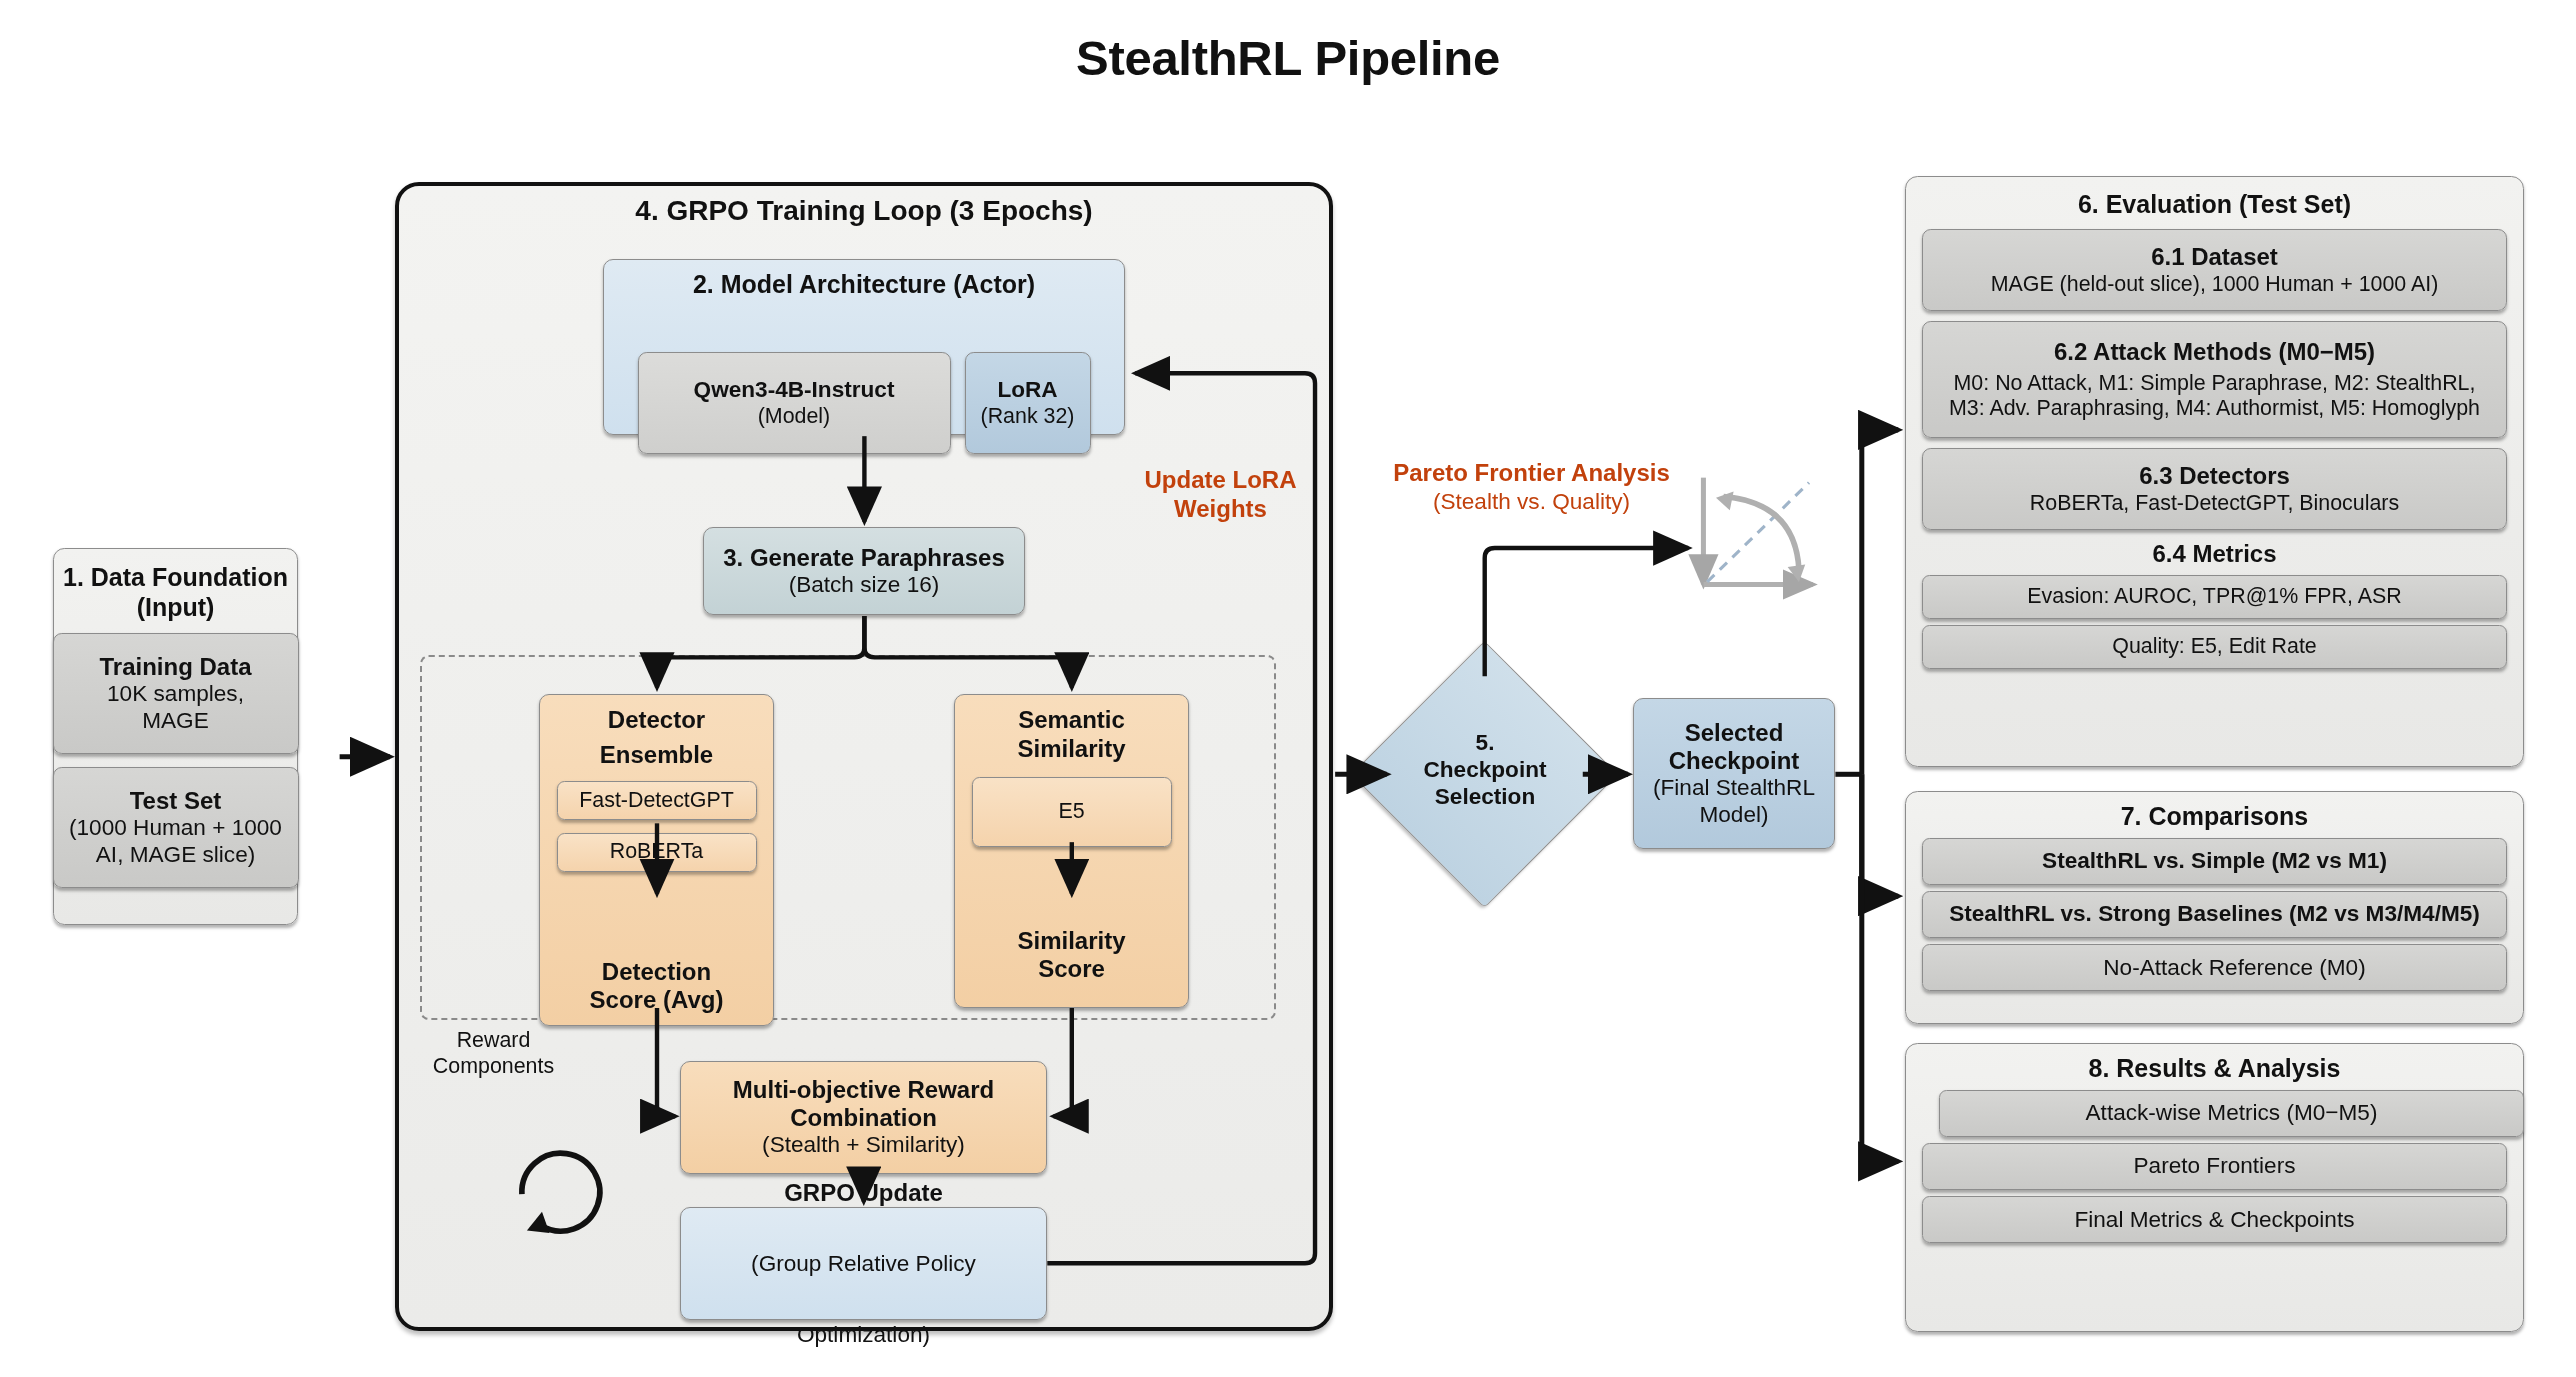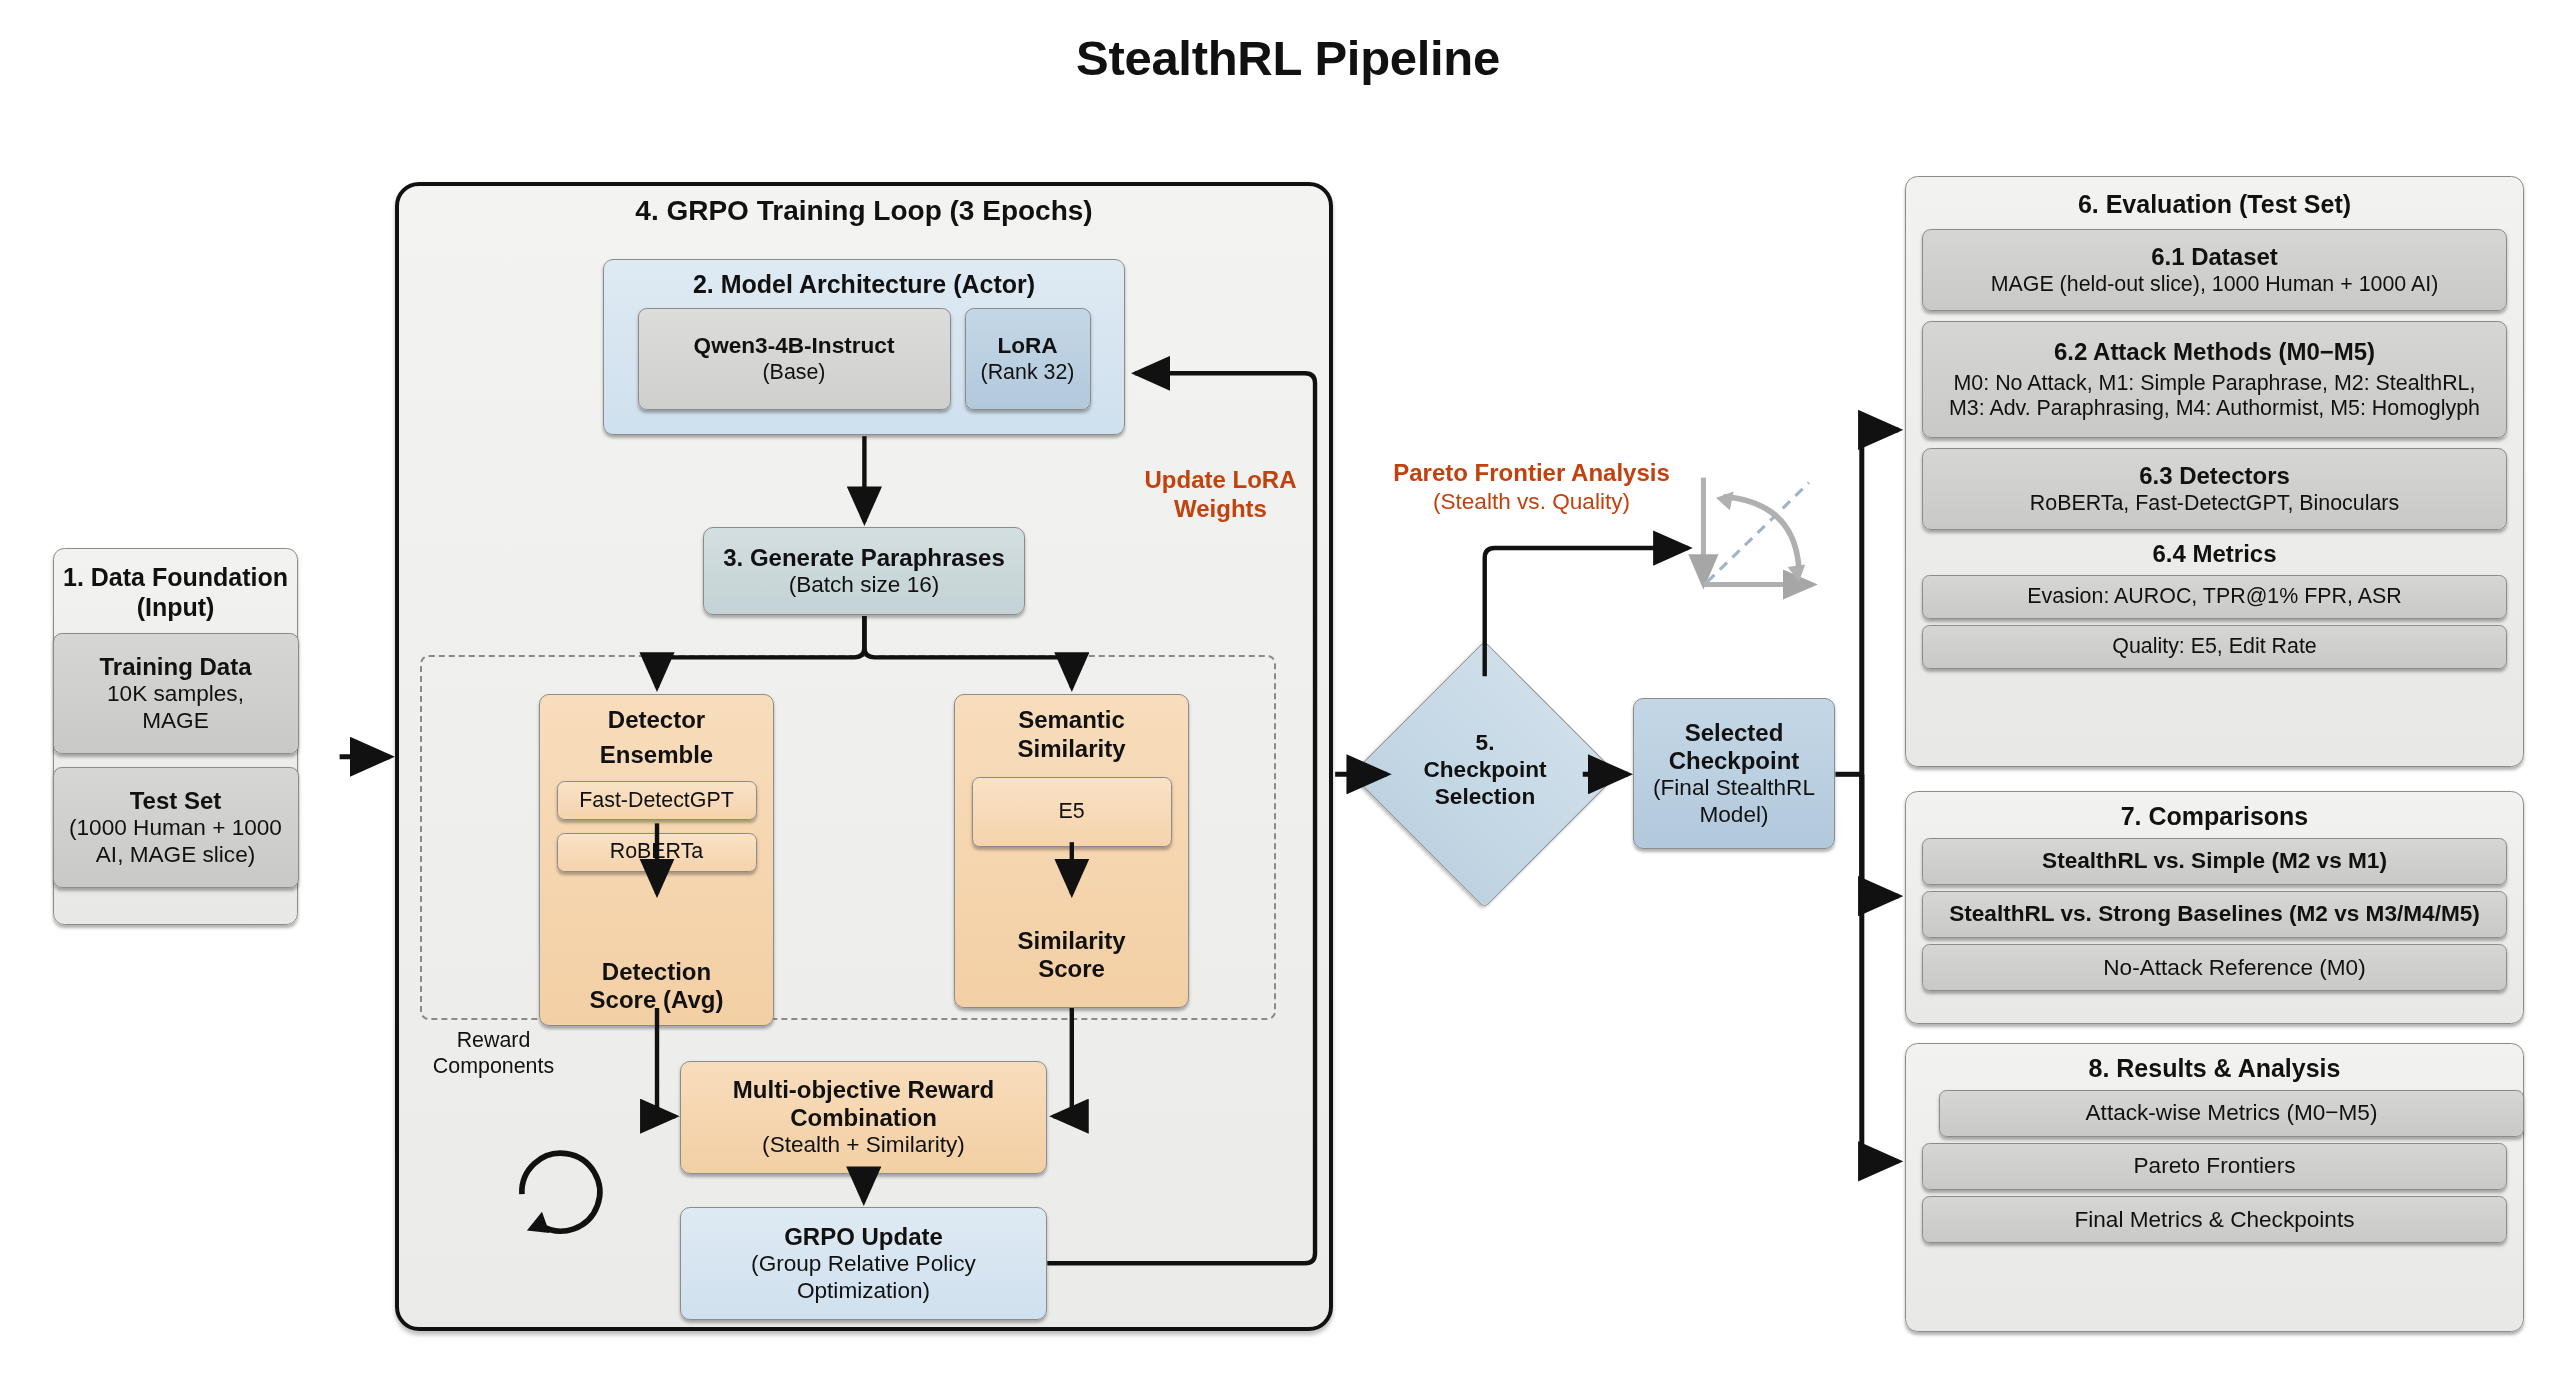--- a/index.html
+++ b/index.html
@@ -19,21 +19,21 @@
     box-shadow: 0 2.5px 3.1px rgba(0,0,0,0.30);
     display: flex; flex-direction: column;
     align-items: center; justify-content: center;
     text-align: center;
     color: #111;
     line-height: 1.18;
   }
   .grey   { background: linear-gradient(180deg,#f2f2f0 0%,#e8e8e6 100%); }
   .grey2  { background: linear-gradient(180deg,#d6d6d4 0%,#c9c9c7 100%); }
   .grey3  { background: linear-gradient(180deg,#dcdcda 0%,#cfcfcd 100%); }
-  .blue   { background: linear-gradient(180deg,#dfeaf3 0%,#cfe0ee 100%); }
+  .blue   { background: linear-gradient(180deg,#dfeaf3 0%,#cfe0ee 100%); gap: 44px; }
   .blue2  { background: linear-gradient(180deg,#c4d7e6 0%,#b2c9dc 100%); }
   .bluegrey { background: linear-gradient(180deg,#d4dfe1 0%,#c3d2d5 100%); }
   .orange { background: linear-gradient(180deg,#f8ddbc 0%,#f3cfa4 100%); }
   .orange2{ background: linear-gradient(180deg,#f9e2c6 0%,#f5d3ac 100%); }
 
   .ttl  { font-weight: bold; }
   .sub  { font-weight: normal; }
 
   
   .fs40 { font-size: 25px; }
@@ -112,21 +112,21 @@
   </div>
 
   <div id="grpo-loop"></div>
   <div id="grpo-title">4. GRPO Training Loop (3 Epochs)</div>
 
   <div class="box blue" style="left:603px; top:259px; width:522px; height:176px; justify-content:flex-start; padding-top:10px; border-radius:10px;">
     <div class="ttl fs40">2. Model Architecture (Actor)</div>
     <div style="display:flex; gap:14px; margin-top:8.8px;">
       <div class="box grey3" style="position:relative; left:0; top:0; width:313px; height:102px; border-radius:8.8px;">
         <div class="ttl fs36">Qwen3-4B-Instruct</div>
-        <div class="sub fs34">(Base)</div>
+        <div class="sub fs34">(Model)</div>
       </div>
       <div class="box blue2" style="position:relative; left:0; top:0; width:126px; height:102px; border-radius:8.8px;">
         <div class="ttl fs36">LoRA</div>
         <div class="sub fs34">(Rank 32)</div>
       </div>
     </div>
   </div>
 
   <div class="box bluegrey" style="left:703px; top:527px; width:322px; height:88px; border-radius:10px;">
     <div class="ttl fs38">3. Generate Paraphrases</div>

